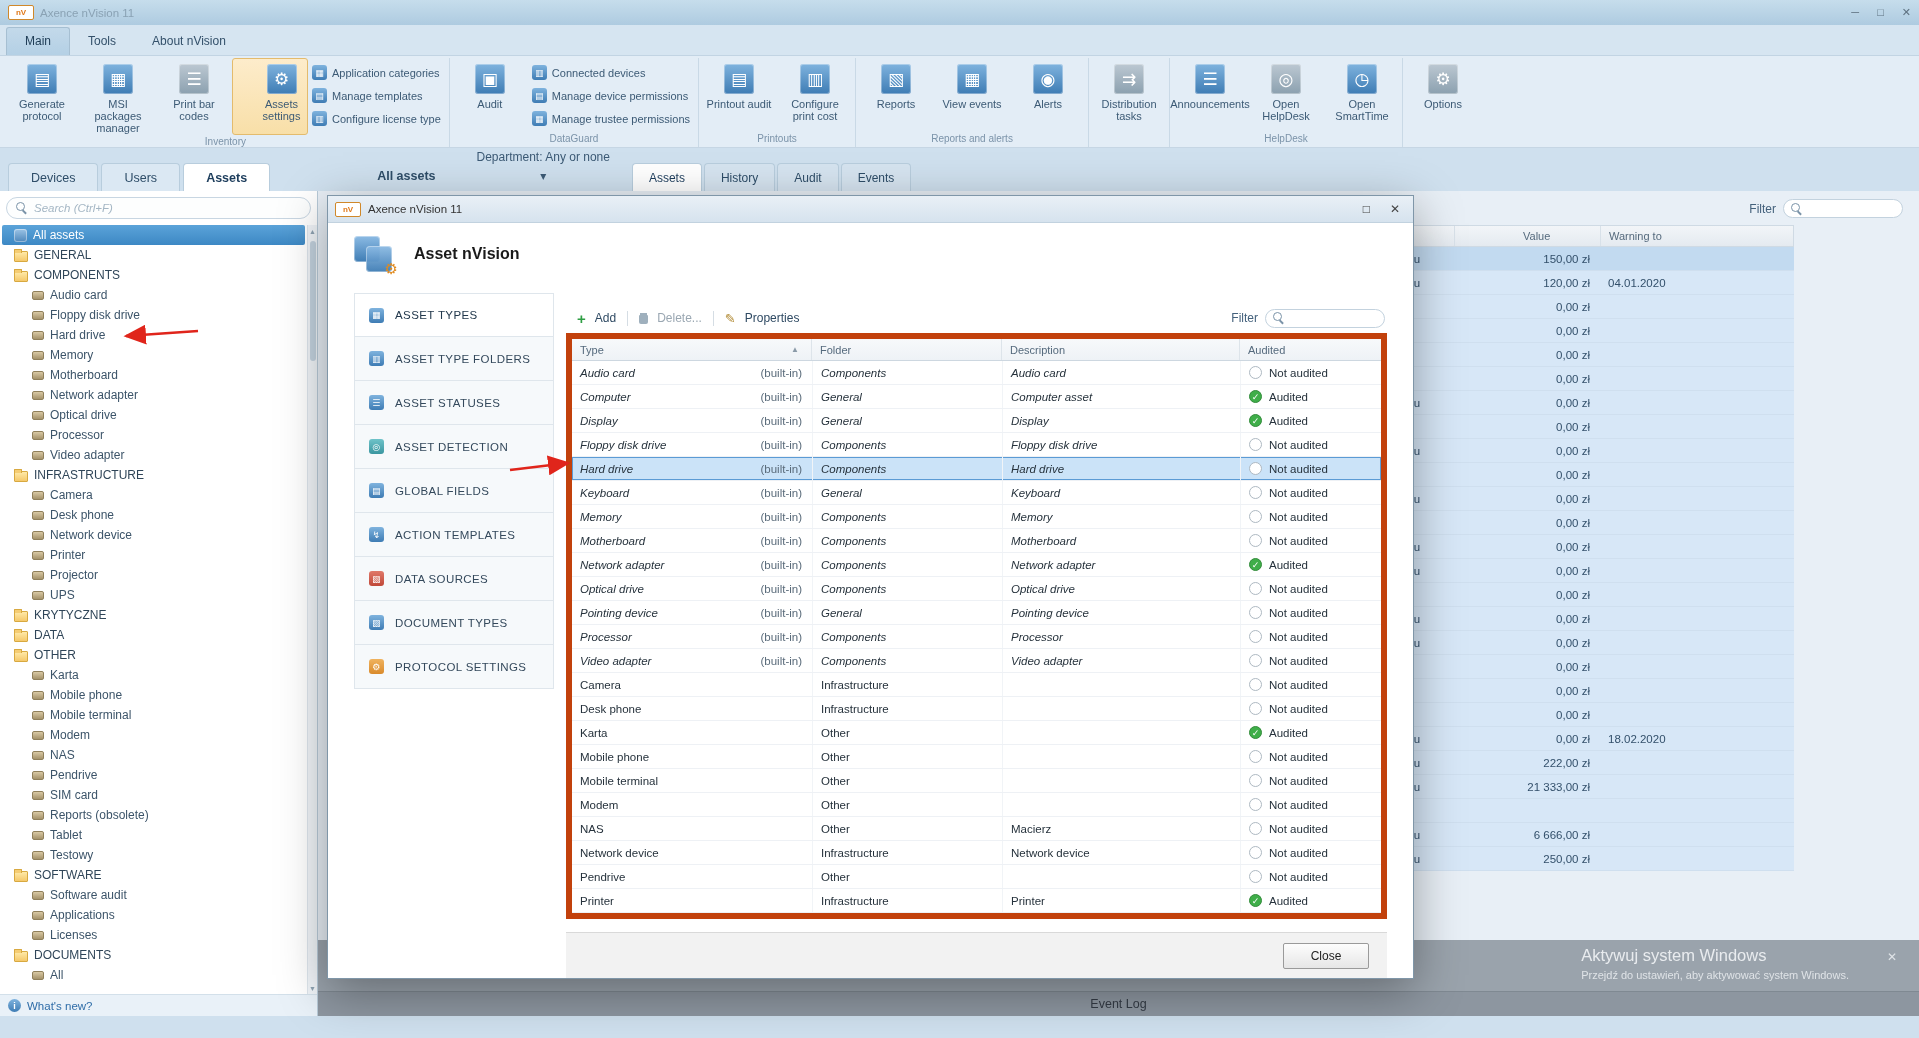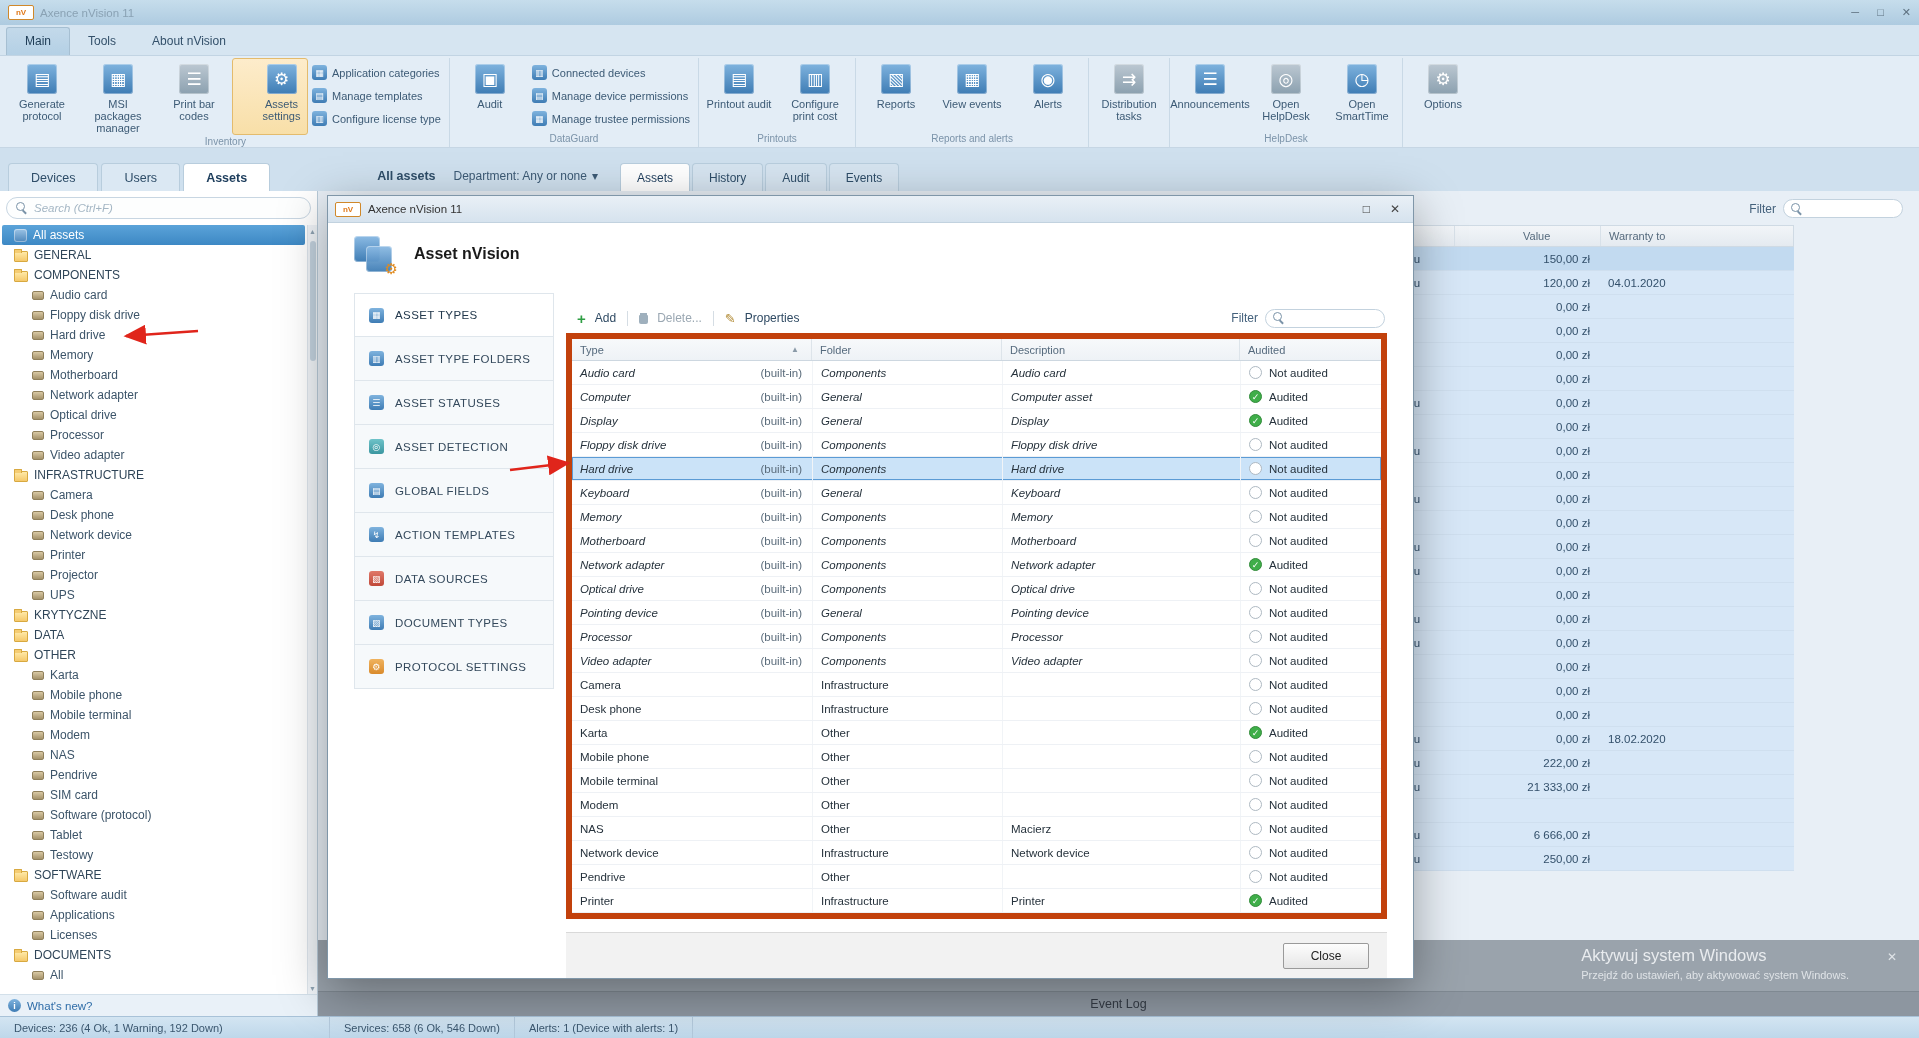--- a/index.html
+++ b/index.html
@@ -57,21 +57,21 @@
   .rb-label{font-size:11px;line-height:12px;text-align:center;color:#3c5a75;}
   .rb-smalls{display:flex;flex-direction:column;padding:7px 6px 0 4px;gap:8px;}
   .rb-small{display:flex;align-items:center;gap:5px;font-size:11px;color:#3c5a75;white-space:nowrap;}
 
   
   .gap{height:11px;background:#cfe0ee;}
   .tabrow{height:32px;background:#cfe0ee;display:flex;align-items:flex-end;padding-left:8px;}
   .view-tab{padding:7px 22px 6px;font-size:12.5px;color:#2e4d68;background:#dbe8f3;border:1px solid #b8cddd;border-bottom:none;border-radius:4px 4px 0 0;margin-right:3px;}
   .view-tab.selected{background:#fff;font-weight:bold;color:#1d3d5c;}
   .ch-label{margin-left:104px;padding-bottom:8px;font-size:12.5px;color:#2e4d68;font-weight:bold;}
-  .dept{margin-left:18px;padding-bottom:8px;font-size:12px;color:#3c5a75;display:flex;gap:5px;align-items:center;}
+  .dept{margin-left:41px;padding-bottom:8px;font-size:12px;color:#3c5a75;display:flex;gap:5px;align-items:center;flex-direction:column;}
   .subtabs{margin-left:22px;display:flex;}
   .subtab{padding:7px 16px 6px;font-size:12px;color:#2e4d68;background:#d6e4f0;border:1px solid #b8cddd;border-bottom:none;border-radius:4px 4px 0 0;margin-right:2px;}
   .subtab.selected{background:#fff;color:#1d3d5c;}
 
   
   .main{position:absolute;top:191px;left:0;right:0;bottom:22px;display:flex;}
   .sidebar{width:318px;background:#fff;border-right:1px solid #b9cbd9;position:relative;}
   .search{margin:6px;height:22px;border:1px solid #c8d6e2;border-radius:11px;background:#fdfefe;display:flex;align-items:center;gap:6px;padding:0 9px;}
   .search input{border:none;outline:none;flex:1;font-size:11.5px;font-family:inherit;background:transparent;color:#41586c;font-style:italic;}
   .search input::placeholder{color:#a4b6c4;}
@@ -499,21 +499,21 @@
             <span class="t-label">Pendrive</span>
           </div>
 
           <div class="tree-item leaf">
             <span class="t-ic device-icon"></span>
             <span class="t-label">SIM card</span>
           </div>
 
           <div class="tree-item leaf">
             <span class="t-ic device-icon"></span>
-            <span class="t-label">Software (protocol)</span>
+            <span class="t-label">Reports (obsolete)</span>
           </div>
 
           <div class="tree-item leaf">
             <span class="t-ic device-icon"></span>
             <span class="t-label">Tablet</span>
           </div>
 
           <div class="tree-item leaf">
             <span class="t-ic device-icon"></span>
             <span class="t-label">Testowy</span>
@@ -566,21 +566,21 @@
         <span class="filter-box">
           <span class="mag"></span>
           <input style="">
         </span>
       </div>
 
       <div class="bg-table">
         <div class="bg-header">
           <span class="bgh-frag"></span>
           <span class="bgh-val">Value</span>
-          <span class="bgh-war">Warranty to</span>
+          <span class="bgh-war">Warning to</span>
         </div>
         <div>
 
             <div class="bg-row hl">
               <span class="bg-frag">życiu</span>
               <span class="bg-val">150,00 zł</span>
               <span class="bg-war"></span>
             </div>
 
             <div class="bg-row">
@@ -741,25 +741,20 @@
           <div class="l2">Przejdź do ustawień, aby aktywować system Windows.</div>
         </div>
         <span class="panel-close wc-close"></span>
         <div class="event-bar">
           <span>Event Log</span>
         </div>
       </div>
     </div>
   </div>
 
-  <div class="statusbar">
-    <span class="sb-seg">Devices: 236 (4 Ok, 1 Warning, 192 Down)</span>
-    <span class="sb-seg">Services: 658 (6 Ok, 546 Down)</span>
-    <span class="sb-seg">Alerts: 1 (Device with alerts: 1)</span>
-  </div>
 
   <div class="dialog">
     <div class="dlg-titlebar">
       <span class="app-icon">nV</span>
       <span class="dlg-title">Axence nVision 11</span>
       <span class="dlg-controls">
         <span class="wc-max"></span>
         <span class="wc-close"></span>
       </span>
     </div>

